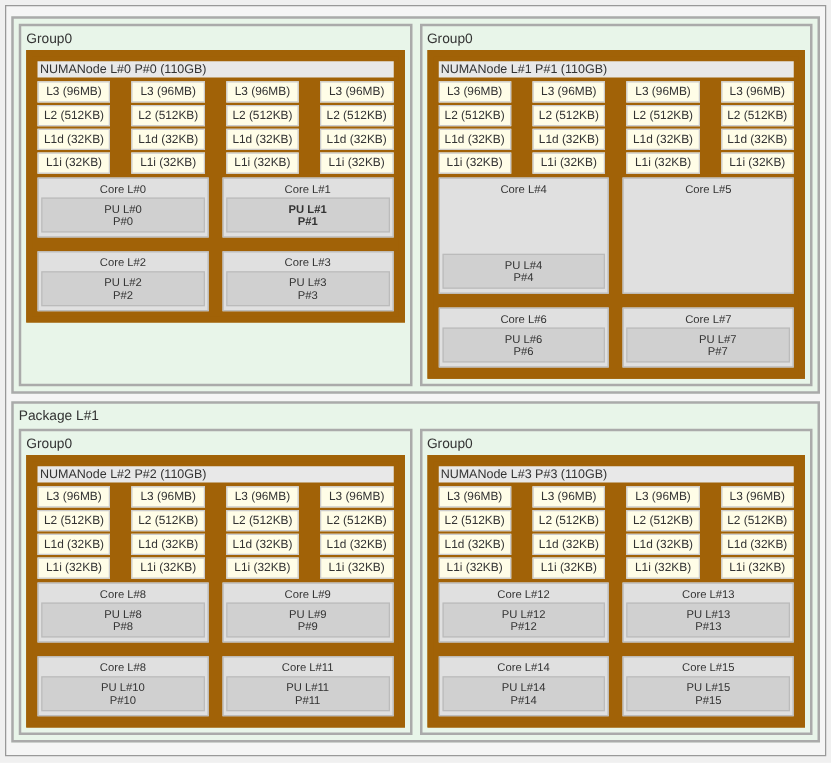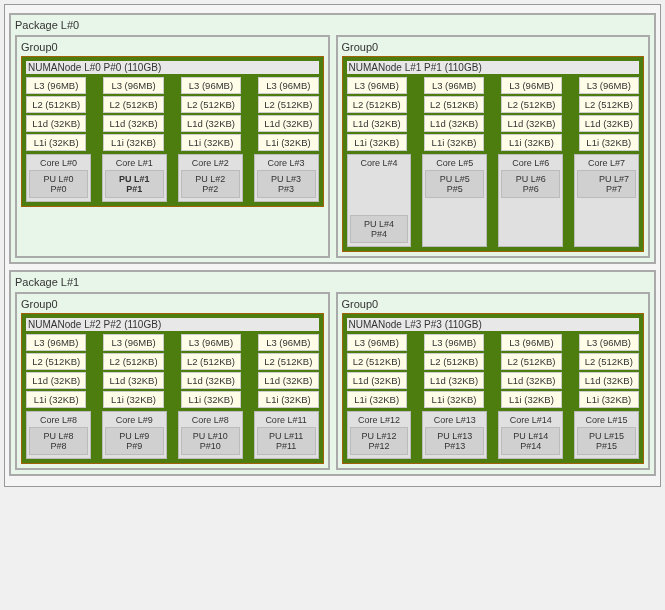--- a/index.html
+++ b/index.html
@@ -40,22 +40,22 @@
       background: #e8f5e9;
       flex: 1;
       padding: 4px;
     }
     .group-title {
       font-size: 11px;
       margin-bottom: 3px;
       color: #333;
     }
     .numa-node {
-      border: 1px solid #a16207;
-      background: #4d7c0f;
+      border: 5px solid #a16207;
+      background: #a16207;
       padding: 4px;
     }
     .numa-title {
       font-size: 10px;
       margin-bottom: 3px;
       color: #333;
       background: #e8e8e8;
       padding: 1px 2px;
     }
     .cache-row {
@@ -67,21 +67,21 @@
     .cache-cell {
       border: 1px solid #ccc;
       background: #fffde7;
       text-align: center;
       padding: 2px 1px;
       font-size: 9.5px;
       color: #333;
     }
     .cores-row {
       display: grid;
-      grid-template-columns: repeat(4, 1fr);
+      grid-template-columns: repeat(2, 1fr);
       gap: 11px;
       margin-top: 3px;
     }
     .core-block {
       border: 1px solid #bbb;
       background: #e0e0e0;
       padding: 3px 2px;
     }
     .core-title {
       font-size: 9px;
@@ -98,21 +98,20 @@
       color: #333;
     }
   </style>
 </head>
 <body>
 
 <div class="machine-container">
   <div class="machine-title"></div>
   <div id="packages-container">
       <div class="package">
-        <div class="package-title">Package L#0</div>
         <div class="groups-row">
           <div class="group">
             <div class="group-title">Group0</div>
             <div class="numa-node">
               <div class="numa-title">NUMANode L#0 P#0 (110GB)</div>
               <div class="cache-row">
                 <div class="cache-cell">L3 (96MB)</div>
                 <div class="cache-cell">L3 (96MB)</div>
                 <div class="cache-cell">L3 (96MB)</div>
                 <div class="cache-cell">L3 (96MB)</div>
@@ -188,22 +187,20 @@
                 <div class="cache-cell">L1i (32KB)</div>
               </div>
               <div class="cores-row">
                 <div class="core-block">
                   <div class="core-title">Core L#4</div>
                   <div class="pu-cell" style="white-space: pre; margin-top: 47px;">PU L#4
 P#4</div>
                 </div>
                 <div class="core-block">
                   <div class="core-title">Core L#5</div>
-                  <div class="pu-cell" style="white-space: pre;">PU L#5
-P#5</div>
                 </div>
                 <div class="core-block">
                   <div class="core-title">Core L#6</div>
                   <div class="pu-cell" style="white-space: pre;">PU L#6
 P#6</div>
                 </div>
                 <div class="core-block">
                   <div class="core-title">Core L#7</div>
                   <div class="pu-cell" style="white-space: pre; padding-left: 16px;">PU L#7
 P#7</div>

